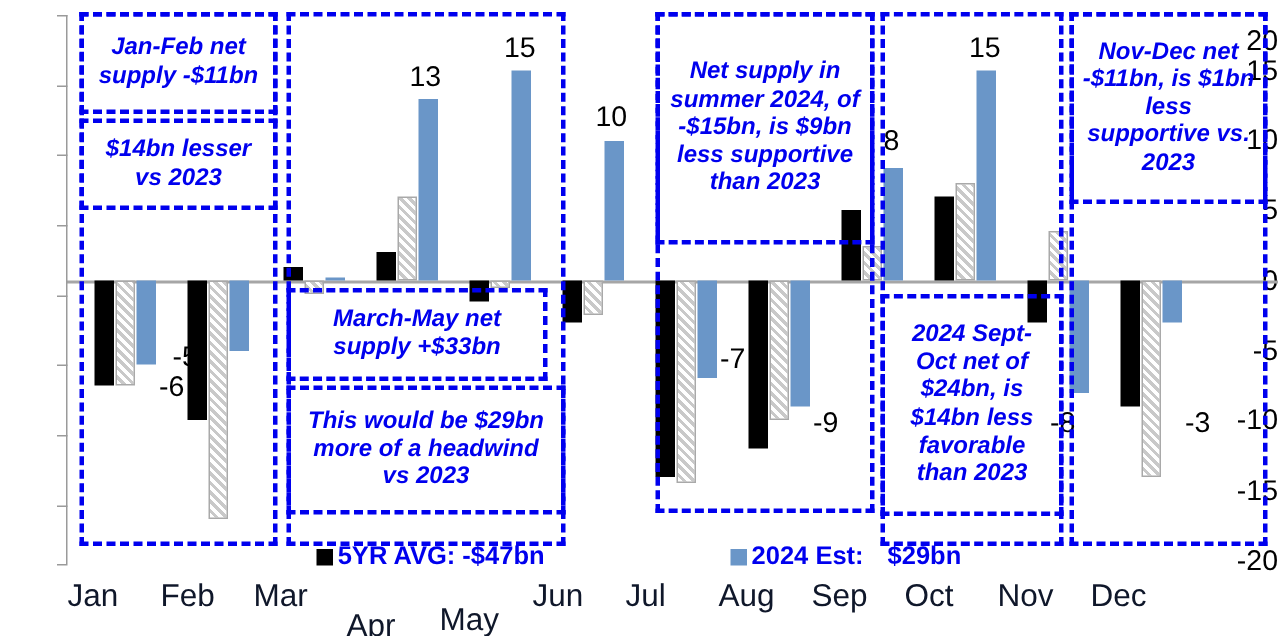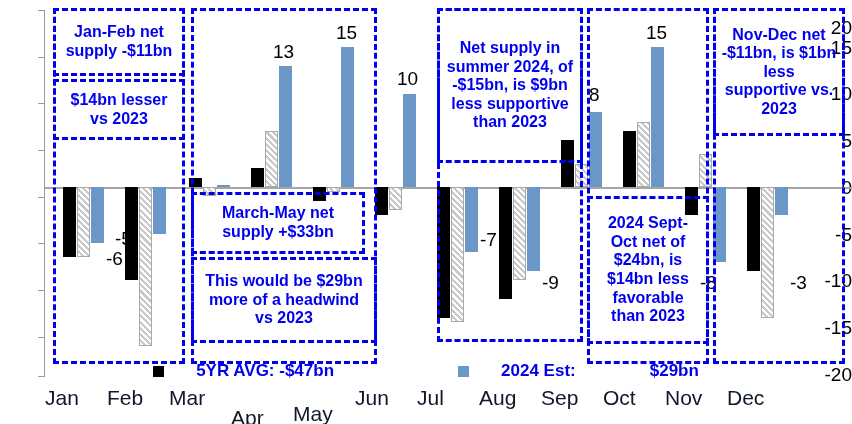--- a/index.html
+++ b/index.html
@@ -34,27 +34,28 @@
   .callout{
     position:absolute;
     border:3.5px dashed #0000ee;
     box-sizing:border-box;
     color:#0000ee;
     font-weight:bold;
     text-align:center;
     display:flex;align-items:center;justify-content:center;
     background:transparent;
     line-height:1.16;
+    font-style:italic;
   }
   .region{position:absolute;border:3.5px dashed #0000ee;box-sizing:border-box;background:transparent;}
 
   
   .legend{position:absolute;left:0;top:360px;width:852px;height:22px;
           display:flex;align-items:center;justify-content:center;gap:0;}
-  .legend-item{display:flex;align-items:center;font-size:17px;font-weight:bold;color:#0000ee;gap:29px;}
+  .legend-item{display:flex;align-items:center;font-size:17px;font-weight:bold;color:#0000ee;}
   .swatch{width:11px;height:11px;margin-right:3px;display:inline-block;}
   .swatch.s5yr{background:#000000;}
   .swatch.s2023{background:repeating-linear-gradient(45deg,#ffffff 0 2px,#c9c9c9 2px 4px);border:1px solid #bdbdbd;box-sizing:border-box;}
   .swatch.s2024{background:#6a96c8;}
   .legend-gap{display:inline-block;width:62px;}
 </style>
 </head>
 <body>
 
 <div id="root">

